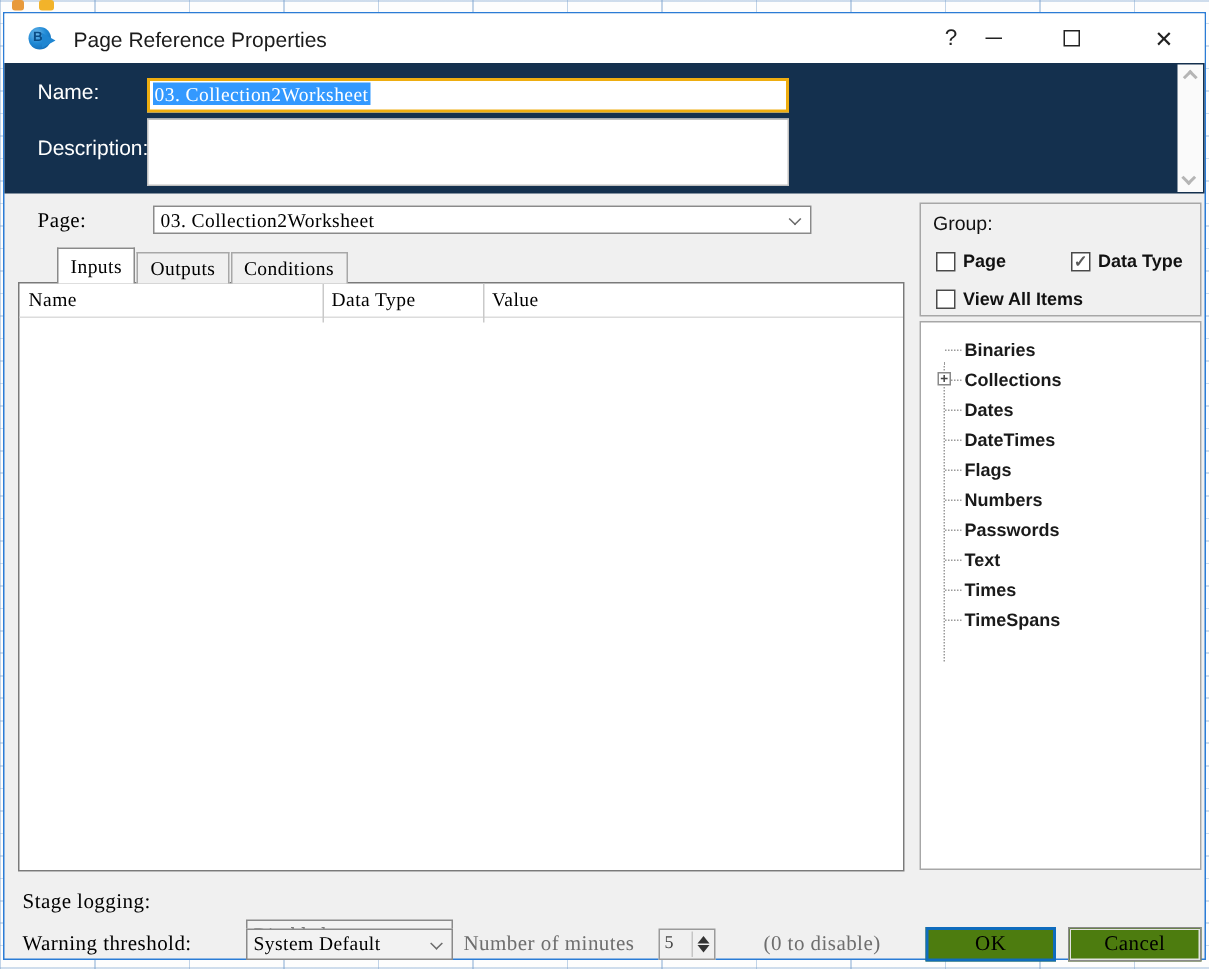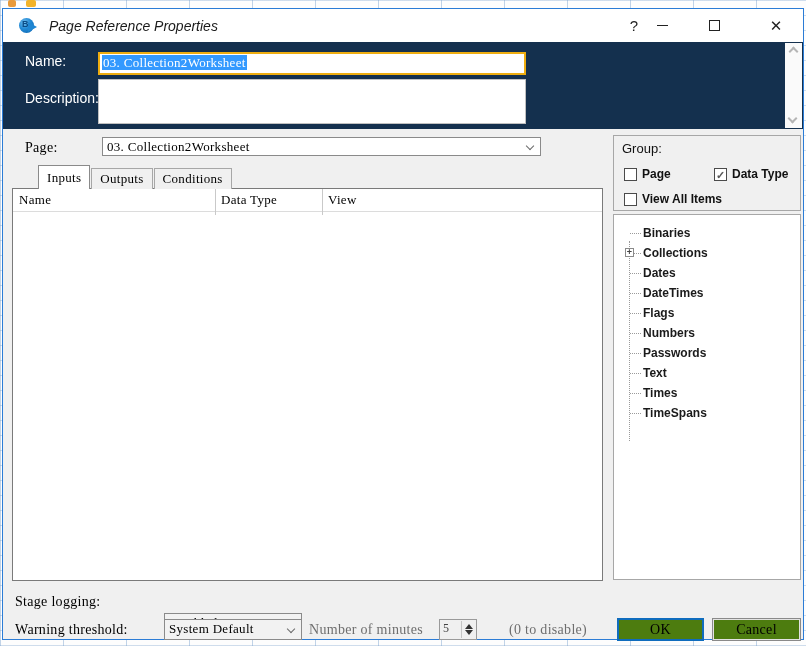--- a/index.html
+++ b/index.html
@@ -29,21 +29,21 @@
   .app-icon { position:relative; width:20px; height:16px; margin-left:16px; }
   .app-icon .ball {
     position:absolute; left:0; top:0; width:15px; height:15px; border-radius:50%;
     background:radial-gradient(circle at 35% 30%, #6db9ec 0%, #2089d5 45%, #0d5fa8 100%);
   }
   .app-icon .ball::after { content:"B"; position:absolute; left:3px; top:1px; font-size:9px; font-weight:bold; color:#0a4c86; }
   .app-icon .arrow {
     position:absolute; left:9px; top:4px; width:0; height:0;
     border-top:5px solid transparent; border-bottom:5px solid transparent; border-left:9px solid #1f86d2;
   }
-  .title { margin-left:10px; font-size:14px; color:#1b1b1b;font-style:italic; }
+  .title { margin-left:10px; font-size:14px; color:#1b1b1b; }
   .win-controls { position:absolute; right:0; top:0; height:33px; display:flex; align-items:center; }
   .win-btn { border:none; background:transparent; color:#222; font-size:14px; font-family:"Liberation Sans",sans-serif; cursor:default; text-align:center; }
   .btn-help { width:26px; font-size:15px; }
   .btn-min { width:30px; margin-right:22px; }
   .btn-min .dash { display:block; width:11px; height:0; border-top:1px solid #222; margin:0 auto; }
   .btn-max { width:30px; margin-right:30px; }
   .btn-max .box { display:block; width:11px; height:11px; border:1px solid #222; margin:0 auto; }
   .btn-close { width:34px; margin-right:10px; font-size:15px; }
 
   
@@ -216,21 +216,21 @@
   <div class="tabs">
     <div class="tab active">Inputs</div>
     <div class="tab">Outputs</div>
     <div class="tab">Conditions</div>
   </div>
 
   <div class="listview">
     <div class="lv-header">
       <span class="lv-col col-name">Name</span>
       <span class="lv-col col-datatype">Data Type</span>
-      <span class="lv-col col-value">View</span>
+      <span class="lv-col col-value">Value</span>
       <span class="lv-sep sep1"></span>
       <span class="lv-sep sep2"></span>
     </div>
   </div>
 
   <div class="treepanel">
     <div class="tree">
       <span class="tree-vline"></span>
       <div class="tree-row">
           <span class="stub"></span>

